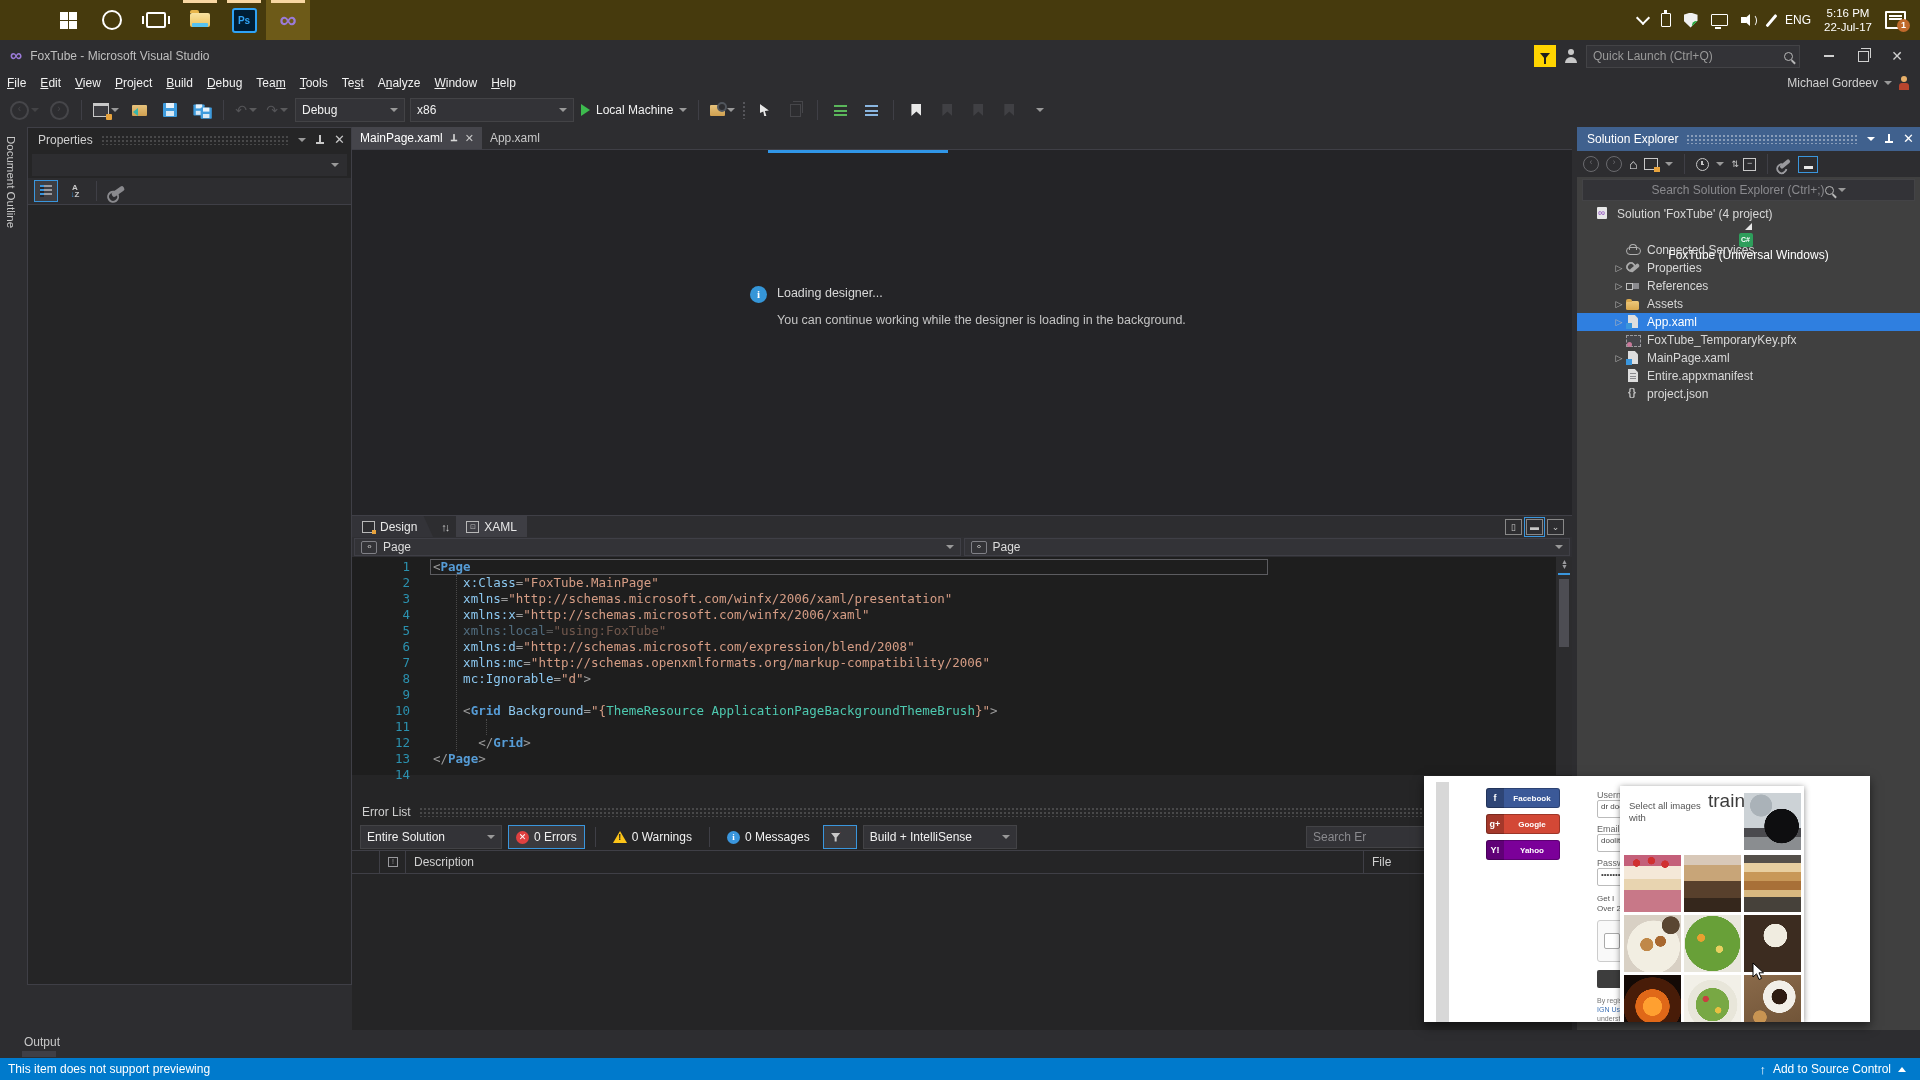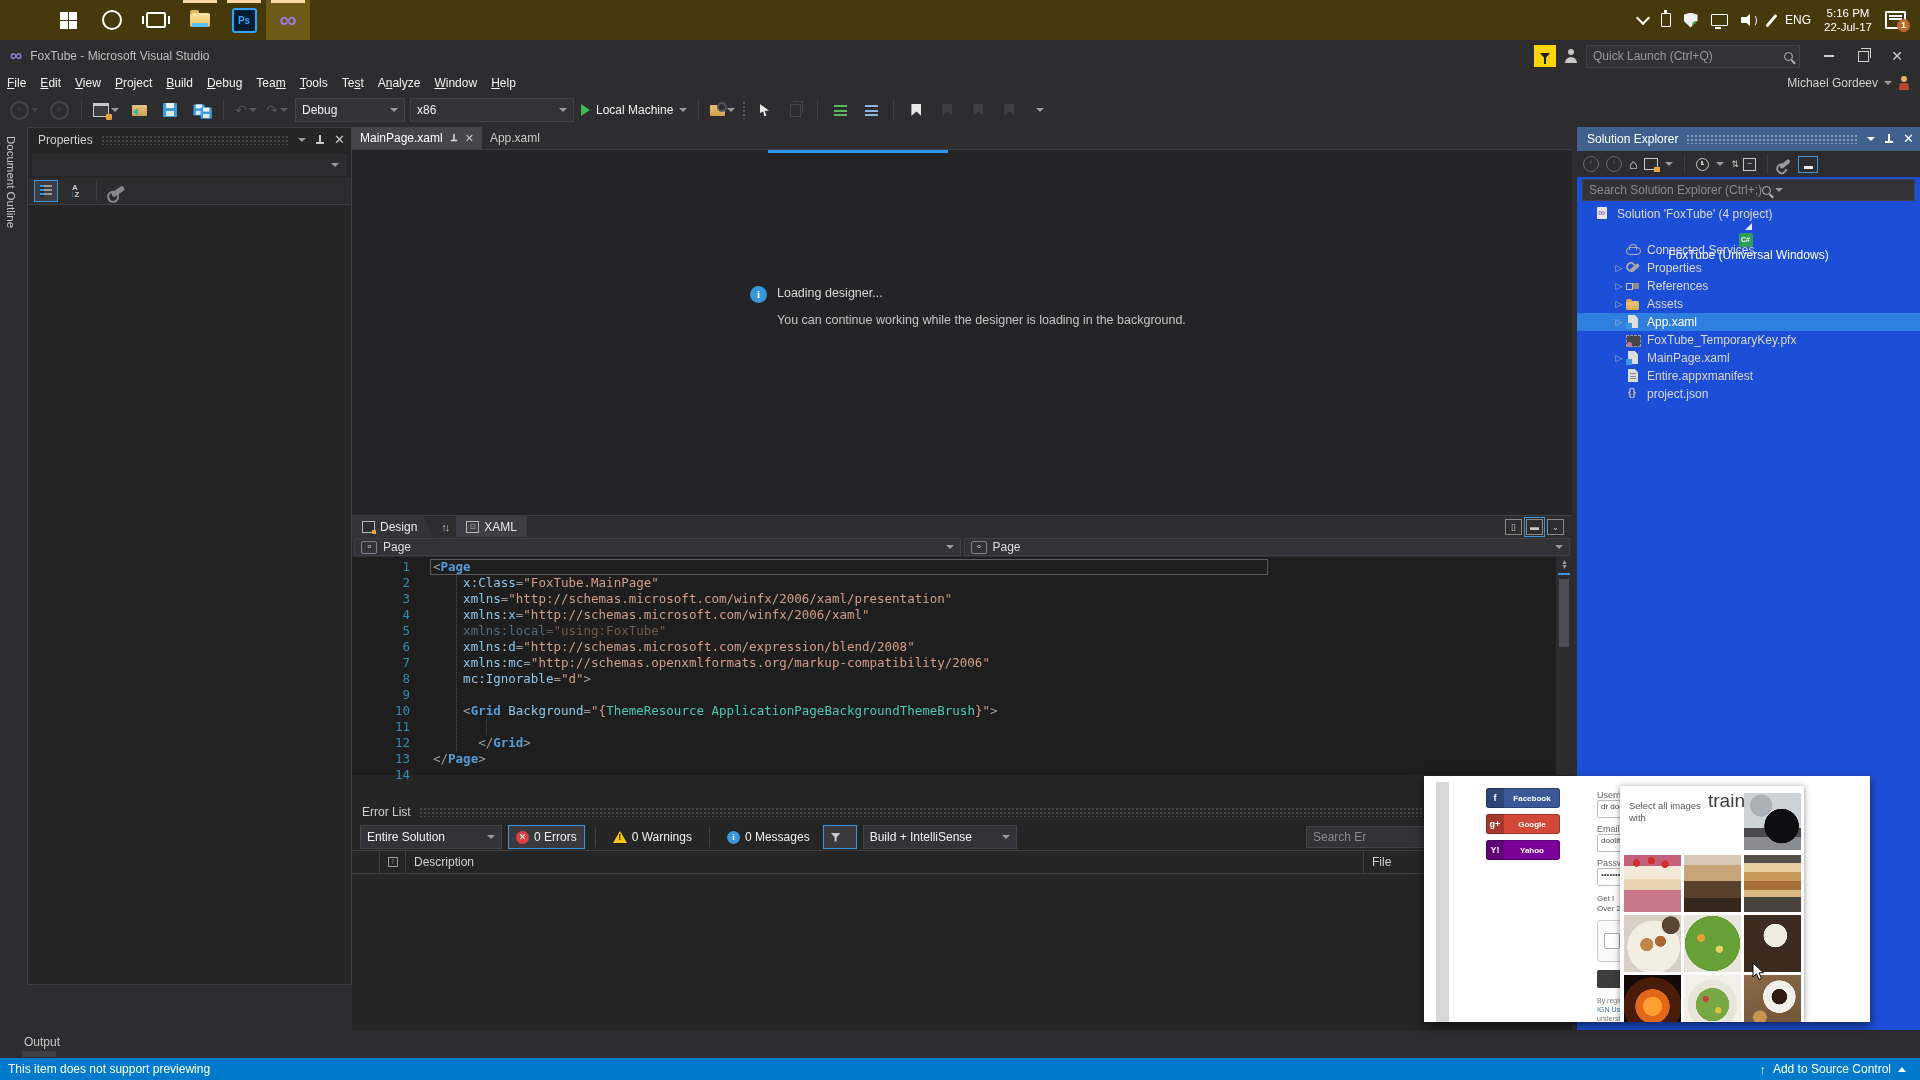--- a/index.html
+++ b/index.html
@@ -196,37 +196,37 @@
     font-family:"Liberation Serif",serif;font-weight:bold;flex:none;}
   .filt-ic{width:10px;height:9px;background:#c8c8c8;clip-path:polygon(0 0,100% 0,60% 55%,60% 100%,40% 100%,40% 55%);position:relative;}
   .filt-x{position:absolute;left:8px;top:-3px;color:#e04040;font-size:9px;font-weight:bold;}
   .el-search{margin-left:auto;width:252px;height:20px;background:#333337;border:1px solid #434346;color:#8a8a8e;
     display:flex;align-items:center;padding:0 6px;}
   .el-header{height:22px;display:flex;align-items:stretch;border-top:1px solid #3f3f46;border-bottom:1px solid #3f3f46;color:#d0d0d0;}
   .el-col{display:flex;align-items:center;padding-left:8px;border-right:1px solid #3f3f46;box-sizing:border-box;}
   .bang-ic{width:8px;height:8px;border:1px solid #9a9a9e;font-size:7px;line-height:7px;text-align:center;color:#9a9a9e;}
 
   
-  .solexp{position:absolute;left:1577px;top:127px;width:343px;height:903px;background:#1d4ed8;}
+  .solexp{position:absolute;left:1577px;top:127px;width:343px;height:903px;background:#404040;}
   .se-tools{height:26px;display:flex;align-items:center;gap:7px;padding-left:6px;background:#2d2d30;}
   .circ{width:14px;height:14px;border:1.5px solid #6a6a6e;border-radius:50%;color:#6a6a6e;font-size:9px;line-height:11px;text-align:center;}
   .home-ic{font-size:14px;color:#e8e8e8;line-height:12px;}
   .sw-ic{width:12px;height:10px;border:1.5px solid #c8c8c8;position:relative;}
   .sw-ic::after{content:"";position:absolute;right:-3px;bottom:-3px;width:6px;height:5px;background:#e8a33d;}
   .clock-ic{width:11px;height:11px;border:1.5px solid #c8c8c8;border-radius:50%;position:relative;}
   .clock-ic::before{content:"";position:absolute;left:4px;top:2px;width:1.5px;height:4px;background:#c8c8c8;}
   .clock-ic::after{content:"";position:absolute;left:4px;top:5px;width:3px;height:1.5px;background:#c8c8c8;}
   .sync-ic{font-size:9px;color:#c8c8c8;letter-spacing:-3px;}
   .colall-ic{width:11px;height:11px;border:1.5px solid #c8c8c8;position:relative;font-size:9px;color:#c8c8c8;line-height:9px;text-align:center;}
   .wrench-big{width:12px;height:4px;background:#9a9a9e;border-radius:2px;transform:rotate(-40deg);position:relative;}
   .wrench-big::before{content:"";position:absolute;left:-5px;top:-2px;width:7px;height:7px;border:2px solid #9a9a9e;border-radius:50%;border-right-color:transparent;}
   .prev-btn{width:20px;height:17px;border:1px solid #3a96dd;display:flex;align-items:flex-end;justify-content:center;padding-bottom:3px;box-sizing:border-box;}
   .prev-btn i{width:9px;height:3px;background:#e8e8e8;}
   .se-search{margin:2px 5px;height:20px;background:#333337;border:1px solid #434346;display:flex;align-items:center;
-    padding:0 6px;color:#8a8a8e;justify-content:flex-start;}
+    padding:0 6px;color:#8a8a8e;justify-content:center;}
   .tree{margin-top:4px;}
   .trow{height:18px;display:flex;align-items:center;color:#d8d8d8;position:relative;}
   .trow.selected{background:#2f7fe0;color:#fff;}
   .trow.bold{font-weight:normal;color:#fff;flex-direction:column;}
   .tw-sp{flex:none;}
   .tarr{width:12px;flex:none;text-align:center;color:#b8b8b8;font-size:9px;}
   .tarr-exp{width:0;height:0;border-bottom:7px solid #e8e8e8;border-left:7px solid transparent;margin:0 3px 2px 2px;}
   .ti{width:17px;height:16px;position:relative;flex:none;margin-right:5px;}
   .ti-solution::before{content:"";position:absolute;left:2px;top:1px;width:10px;height:12px;background:#e8e8e8;border-radius:1px;}
   .ti-solution::after{content:"∞";position:absolute;left:3px;top:1px;font-size:10px;color:#a06cc8;font-weight:bold;}

